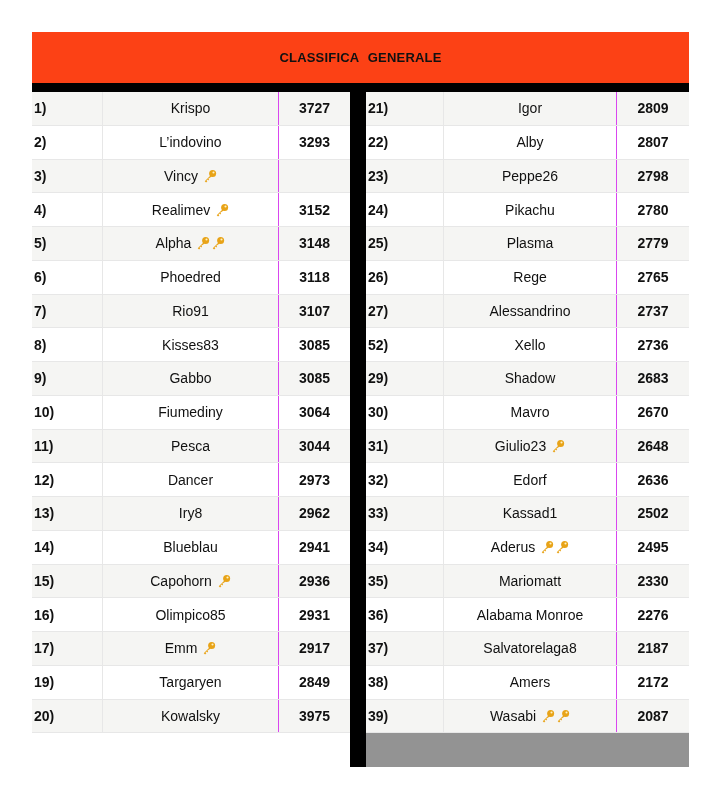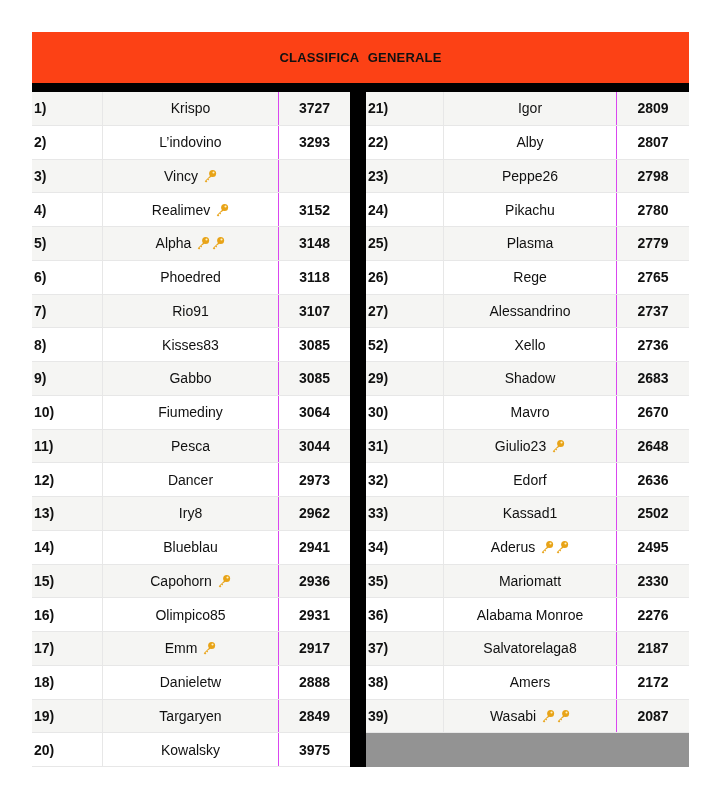--- a/index.html
+++ b/index.html
@@ -204,28 +204,20 @@
               <svg class="key-icon" viewBox="0 0 16 16">
                 <circle cx="11" cy="5" r="4" fill="#e8a317"></circle>
                 <circle cx="12" cy="4" r="1.2" fill="#fff3c4"></circle>
                 <path d="M8.5 7.5 L2 14 L3.5 15.5 L5 14 L4 13 L5 12 L6 13 L7 12 L6 11 L10 8.5 Z" fill="#e8a317"></path>
               </svg>
             </span>
     </div>
     <div class="cell score">2917</div>
   </div>
         <div class="row">
-    <div class="cell rank">18)</div>
-    <div class="cell name">
-      <span class="name-text">Danieletw</span>
-
-    </div>
-    <div class="cell score">2888</div>
-  </div>
-        <div class="row">
     <div class="cell rank">19)</div>
     <div class="cell name">
       <span class="name-text">Targaryen</span>
 
     </div>
     <div class="cell score">2849</div>
   </div>
         <div class="row">
     <div class="cell rank">20)</div>
     <div class="cell name">

